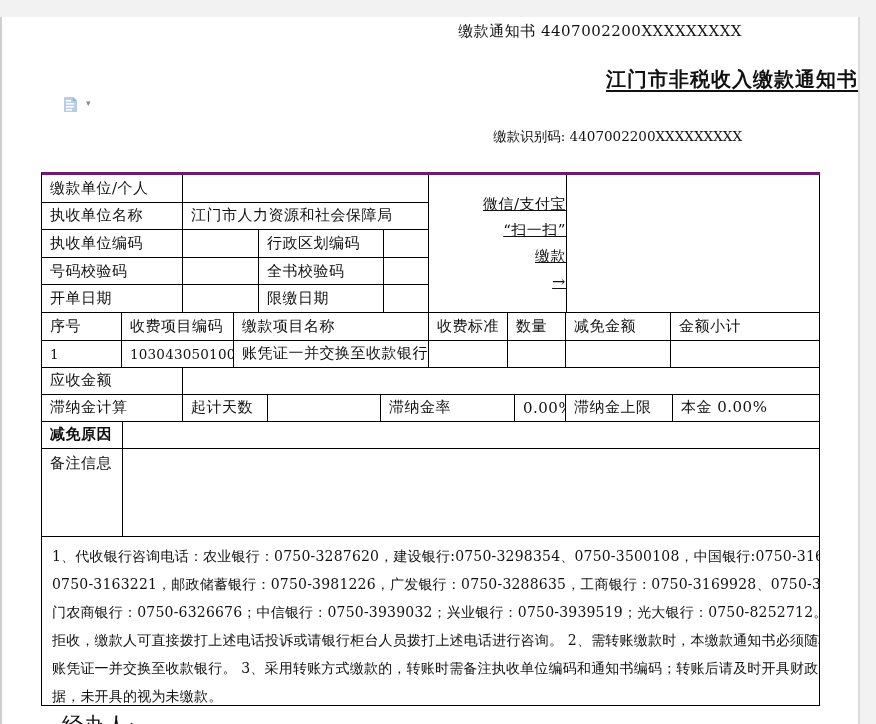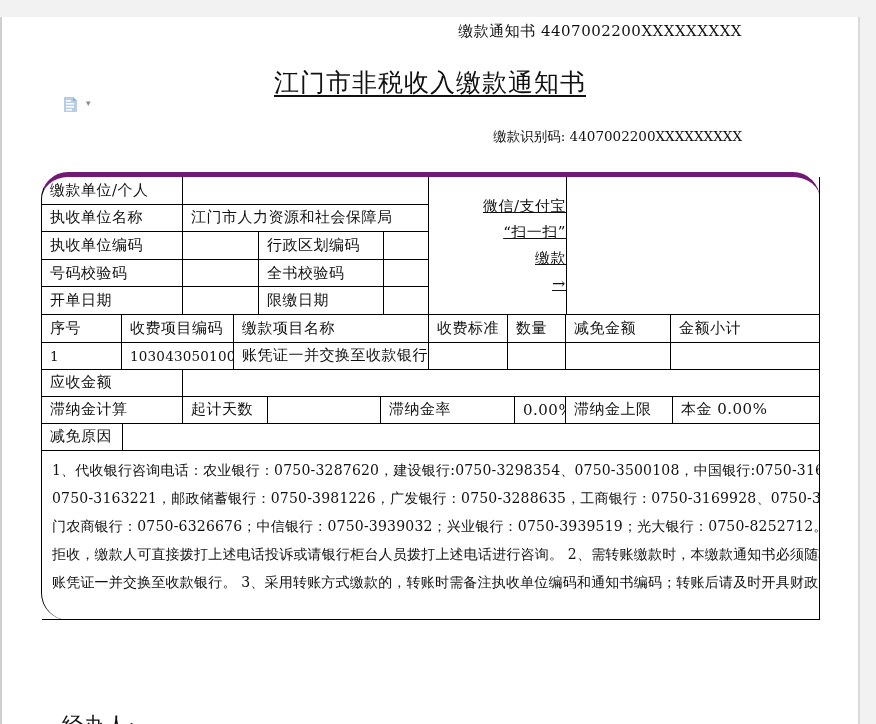--- a/index.html
+++ b/index.html
@@ -6,40 +6,40 @@
   body{
     width:876px;height:724px;background:#f2f2f2;overflow:hidden;
     font-family:"DejaVu Serif","Liberation Serif",serif;color:#111;
   }
   .page{
     position:absolute;left:0;top:17px;width:856px;height:721px;background:#fff;
     border-left:2px solid #cfcfcf;border-right:2px solid #dadada;border-bottom:2px solid #dadada;
   }
   .doc-number{position:absolute;top:5px;right:116px;font-size:15px;letter-spacing:.5px;}
   .title{
-    position:absolute;top:49px;left:0;width:100%;text-align:center;
-    font-size:25px;font-weight:normal;letter-spacing:1px;
+    position:absolute;top:49px;left:0;width:100%;text-align:right;
+    font-size:20px;font-weight:bold;letter-spacing:1px;
     text-decoration:underline;text-underline-offset:4px;
   }
   .paste-widget{position:absolute;left:60px;top:78px;display:flex;align-items:flex-start;cursor:pointer;}
   .paste-widget svg{display:block;}
   .caret{font-size:9px;color:#8a8a8a;margin-left:7px;margin-top:3px;line-height:10px;}
   .id-line{position:absolute;top:111px;right:116px;font-size:13.5px;}
   .id-line .uline{text-underline-offset:3px;}
 
   .tbl{
     position:absolute;left:39px;top:155px;width:779px;box-sizing:border-box;
-    border-top:5px solid #701a75;border-left:1px solid #000;background:#fff;border-radius:27px;
+    border-top:3px solid #701a75;border-left:1px solid #000;background:#fff;
   }
   .sec{display:grid;}
   .secA{grid-template-columns:141px 76px 125px 45px 138px 1fr;grid-auto-rows:27.6px;}
   .secB{grid-template-columns:80px 112px 195px 79px 58px 105px 1fr;grid-template-rows:28px 27px;}
   .secC1{grid-template-columns:141px 1fr;grid-auto-rows:27px;}
   .secC2{grid-template-columns:141px 85px 113px 134px 51px 107px 1fr;grid-auto-rows:27px;}
-  .secC3{grid-template-columns:81px 1fr;grid-auto-rows:27px;}
+  .secC3{grid-template-columns:81px 1fr;grid-auto-rows:27px;font-weight:bold;}
   .secC4{grid-template-columns:81px 1fr;grid-auto-rows:88px;}
   .cell{
     box-sizing:border-box;border-right:1px solid #000;border-bottom:1px solid #000;
     display:flex;align-items:center;padding:0 6px 0 8px;
     font-size:15px;letter-spacing:.5px;white-space:nowrap;overflow:hidden;
   }
   .cell.num{font-size:13.5px;letter-spacing:.2px;}
   .cell.top{align-items:flex-start;padding-top:5px;}
   .qr{
     flex-direction:column;justify-content:center;align-items:flex-end;
@@ -141,28 +141,33 @@
       <div class="cell">0.00%</div>
       <div class="cell">滞纳金上限</div>
       <div class="cell">本金 0.00%</div>
     </div>
 
     <div class="sec secC3">
       <div class="cell">减免原因</div>
       <div class="cell"></div>
     </div>
 
+    <div class="sec secC4">
+      <div class="cell top">备注信息</div>
+      <div class="cell"></div>
+    </div>
 
     <div class="sec" style="grid-template-columns:1fr">
       <div class="cell notes-cell">
         <div class="note-line">1、代收银行咨询电话：农业银行：0750-3287620，建设银行:0750-3298354、0750-3500108，中国银行:0750-3163356、</div>
         <div class="note-line">0750-3163221，邮政储蓄银行：0750-3981226，广发银行：0750-3288635，工商银行：0750-3169928、0750-3393983，江</div>
         <div class="note-line">门农商银行：0750-6326676；中信银行：0750-3939032；兴业银行：0750-3939519；光大银行：0750-8252712。如遇银行</div>
         <div class="note-line">拒收，缴款人可直接拨打上述电话投诉或请银行柜台人员拨打上述电话进行咨询。 2、需转账缴款时，本缴款通知书必须随转</div>
         <div class="note-line">账凭证一并交换至收款银行。 3、采用转账方式缴款的，转账时需备注执收单位编码和通知书编码；转账后请及时开具财政票</div>
+        <div class="note-line">据，未开具的视为未缴款。</div>
       </div>
     </div>
 
   </div>
 
   <div class="operator">经办人:</div>
 
 </div>
 
 </body></html>

